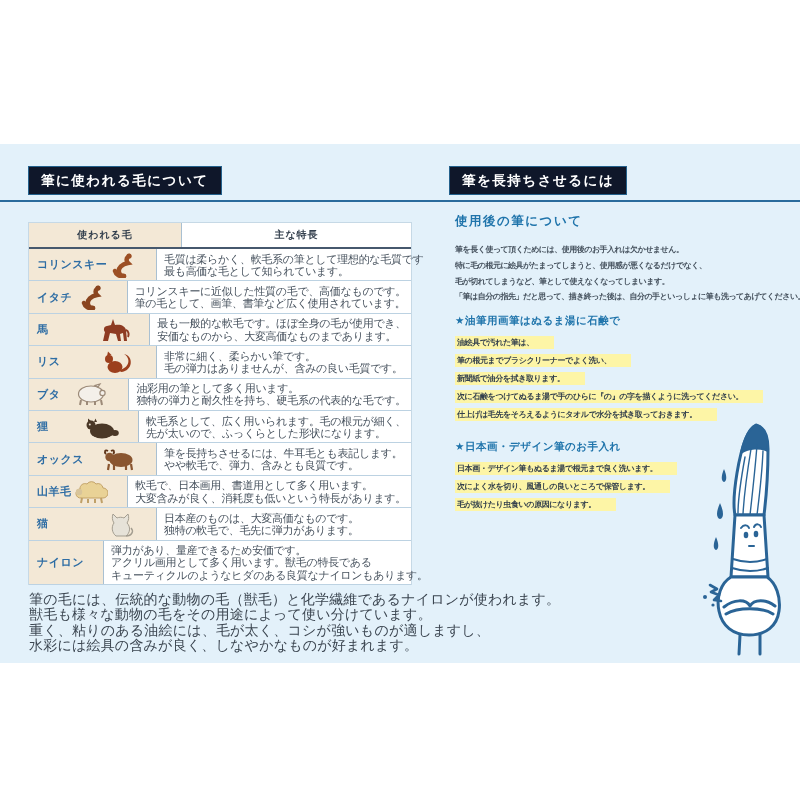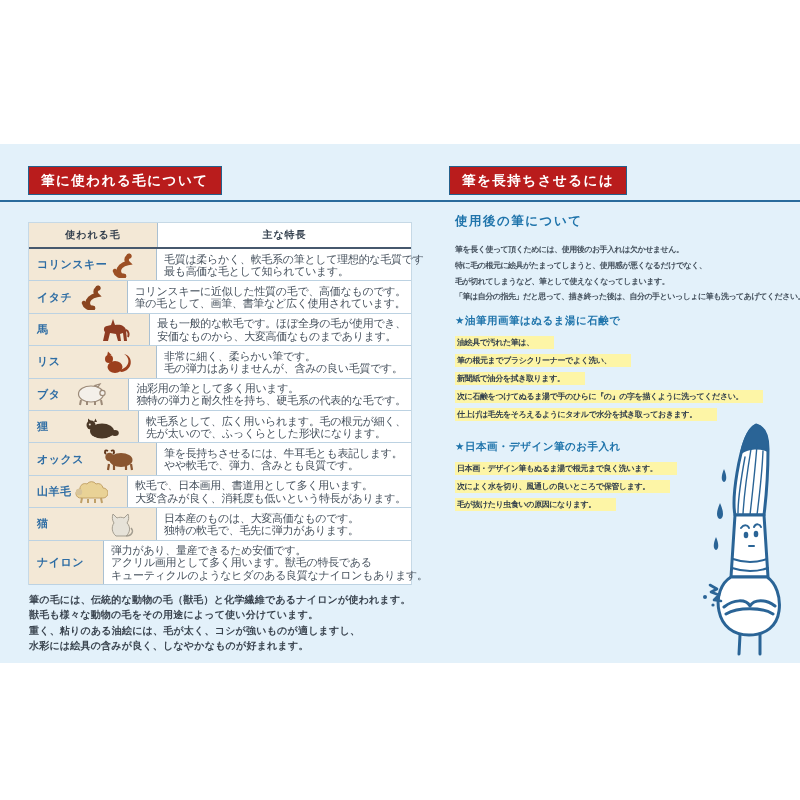--- a/index.html
+++ b/index.html
@@ -6,48 +6,48 @@
   body{
     width:800px;height:800px;position:relative;overflow:hidden;
     background:#ffffff;
     font-family:"Liberation Sans","DejaVu Sans",sans-serif;
     -webkit-font-smoothing:antialiased;
   }
   .band{position:absolute;left:0;top:144px;width:800px;height:519px;background:#e3f1fa;}
   .rule{position:absolute;left:0;top:200px;width:800px;height:0;border-top:2px solid #2a6b9c;}
 
   .titlebox{
-    position:absolute;top:166px;height:29px;background:#b91c1c;color:#ffffff;
+    position:absolute;top:166px;height:29px;background:#0f172a;color:#ffffff;
     font-weight:700;font-size:13.5px;letter-spacing:1.5px;
     display:flex;align-items:center;padding:0 13px;box-shadow:0 0 0 1px #24618c inset;
   }
   .titlebox.l{left:28px;}
   .titlebox.r{left:449px;}
 
   
   .htable{
     position:absolute;left:28px;top:222px;width:382px;background:#ffffff;
     border:1px solid #c6d9e6;border-bottom:none;
   }
   .thead{display:flex;border-bottom:2px solid #46586d;}
   .thead .c1{width:128px;background:#f3e8d6;border-right:1px solid #a9c0d2;
-    text-align:center;padding:5px 0;font-size:10px;font-weight:700;color:#34404e;letter-spacing:1px;}
+    text-align:center;padding:5px 12px;font-size:10px;font-weight:700;color:#34404e;letter-spacing:1px;}
   .thead .c2{flex:1;text-align:center;padding:5px 8px;font-size:10px;font-weight:700;color:#34404e;letter-spacing:1px;}
   .trow{display:flex;border-bottom:1px solid #bcd2e2;}
   .cell-name{
     width:128px;background:#f3e8d6;border-right:1px solid #a9c0d2;
     display:flex;align-items:center;justify-content:space-between;padding:2px 19px 2px 8px;box-sizing:border-box;
   }
   .aname{color:#2e6da4;font-weight:700;font-size:11px;letter-spacing:0.5px;white-space:nowrap;}
   .aicon{flex:0 0 auto;line-height:0;}
   .cell-desc{flex:1;padding:3.5px 5px 3.5px 7px;box-sizing:border-box;}
   .dline{font-size:11px;line-height:12.2px;color:#47525e;font-weight:400;letter-spacing:-0.3px;white-space:nowrap;overflow:hidden;}
 
   .footnote{position:absolute;left:29px;top:592px;width:400px;}
-  .fline{font-size:10px;line-height:15.4px;color:#3b4550;font-weight:700;letter-spacing:0.2px;white-space:nowrap;}
+  .fline{font-size:14px;line-height:15.4px;color:#3b4550;font-weight:400;letter-spacing:0.2px;white-space:nowrap;}
 
   
   .rcol{position:absolute;left:455px;top:213px;width:342px;}
   .rsub{font-size:12.5px;font-weight:700;color:#1f74ab;margin:0 0 12px 0;letter-spacing:1.5px;}
   .iline{font-size:8px;line-height:15.8px;color:#44505c;font-weight:700;letter-spacing:-0.5px;white-space:nowrap;}
   .csec{margin-top:9px;}
   .csec2{margin-top:20px;}
   .chead{font-size:10.5px;font-weight:700;color:#1f74ab;letter-spacing:0.5px;margin-bottom:6px;white-space:nowrap;}
   .cline{margin-bottom:4px;line-height:11px;}
   .hl{

